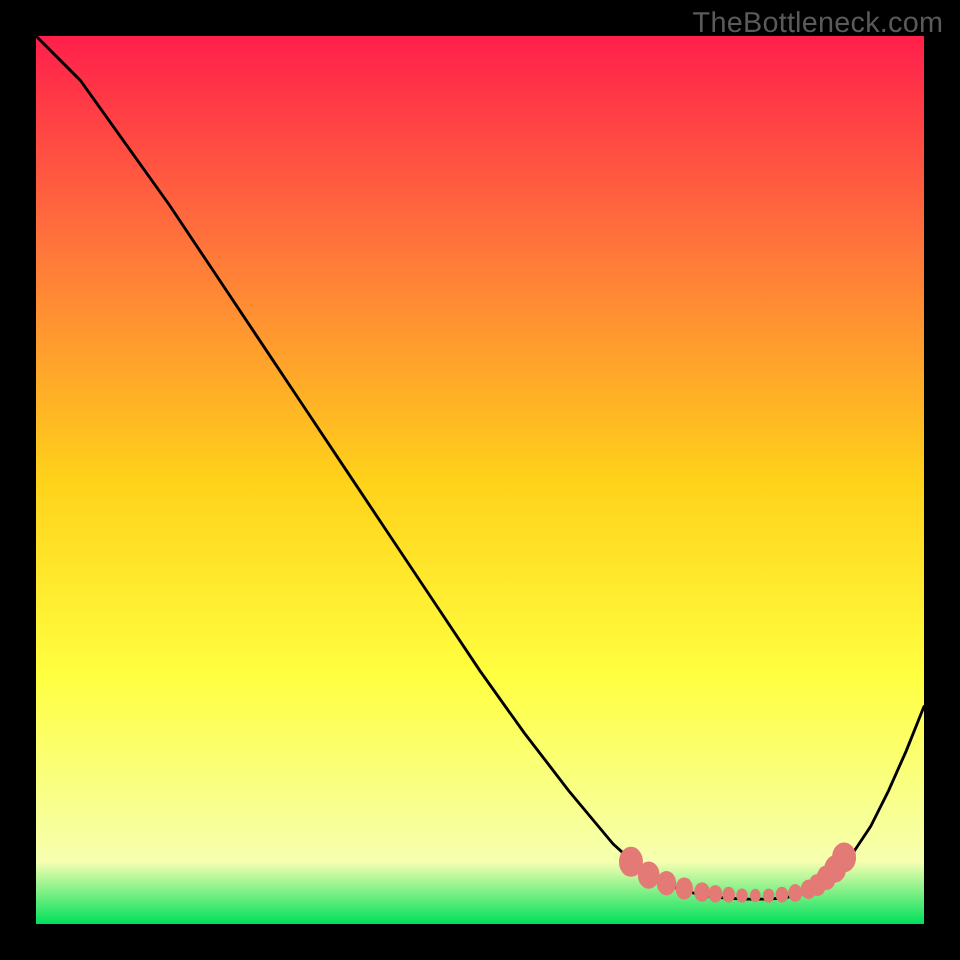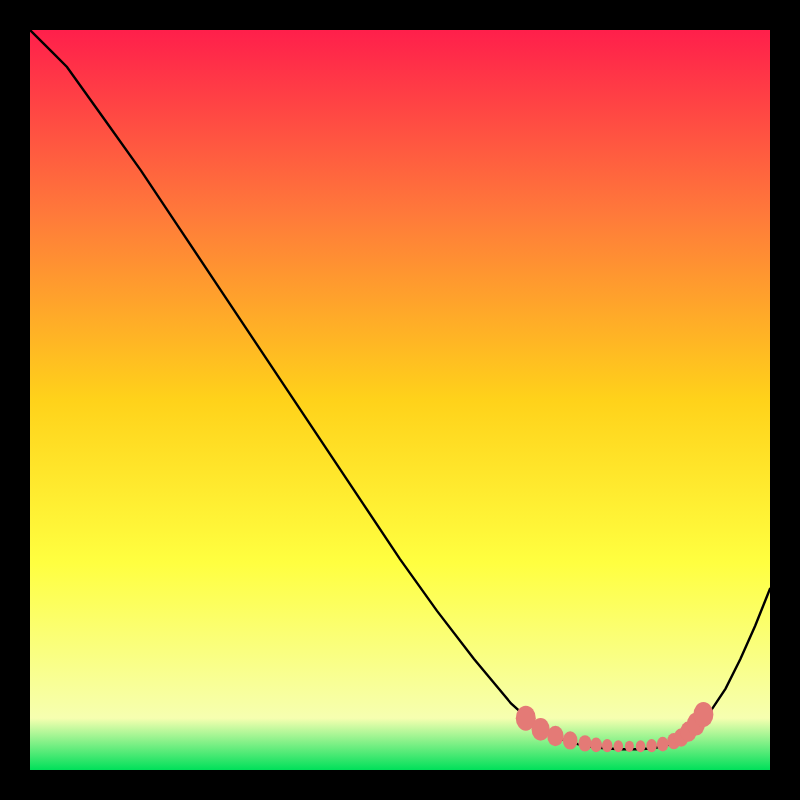--- a/index.html
+++ b/index.html
@@ -38,20 +38,21 @@
   }
   svg {
     display: block;
   }
 </style>
 </head>
 <body>
 
 <div class="frame">
 
+  <div class="watermark">TheBottleneck.com</div>
 
   <div class="plot">
     <svg id="chart-svg" width="740" height="740" viewBox="0 0 740 740">
       <defs>
         <linearGradient id="bg-grad" x1="0" y1="0" x2="0" y2="1">
           <stop id="g0" offset="0%" stop-color="#ff1f4b"></stop>
           <stop id="g1" offset="25%" stop-color="#ff7a3a"></stop>
           <stop id="g2" offset="50%" stop-color="#ffd21a"></stop>
           <stop id="g3" offset="72%" stop-color="#ffff40"></stop>
           <stop id="g4" offset="93%" stop-color="#f6ffb0"></stop>

